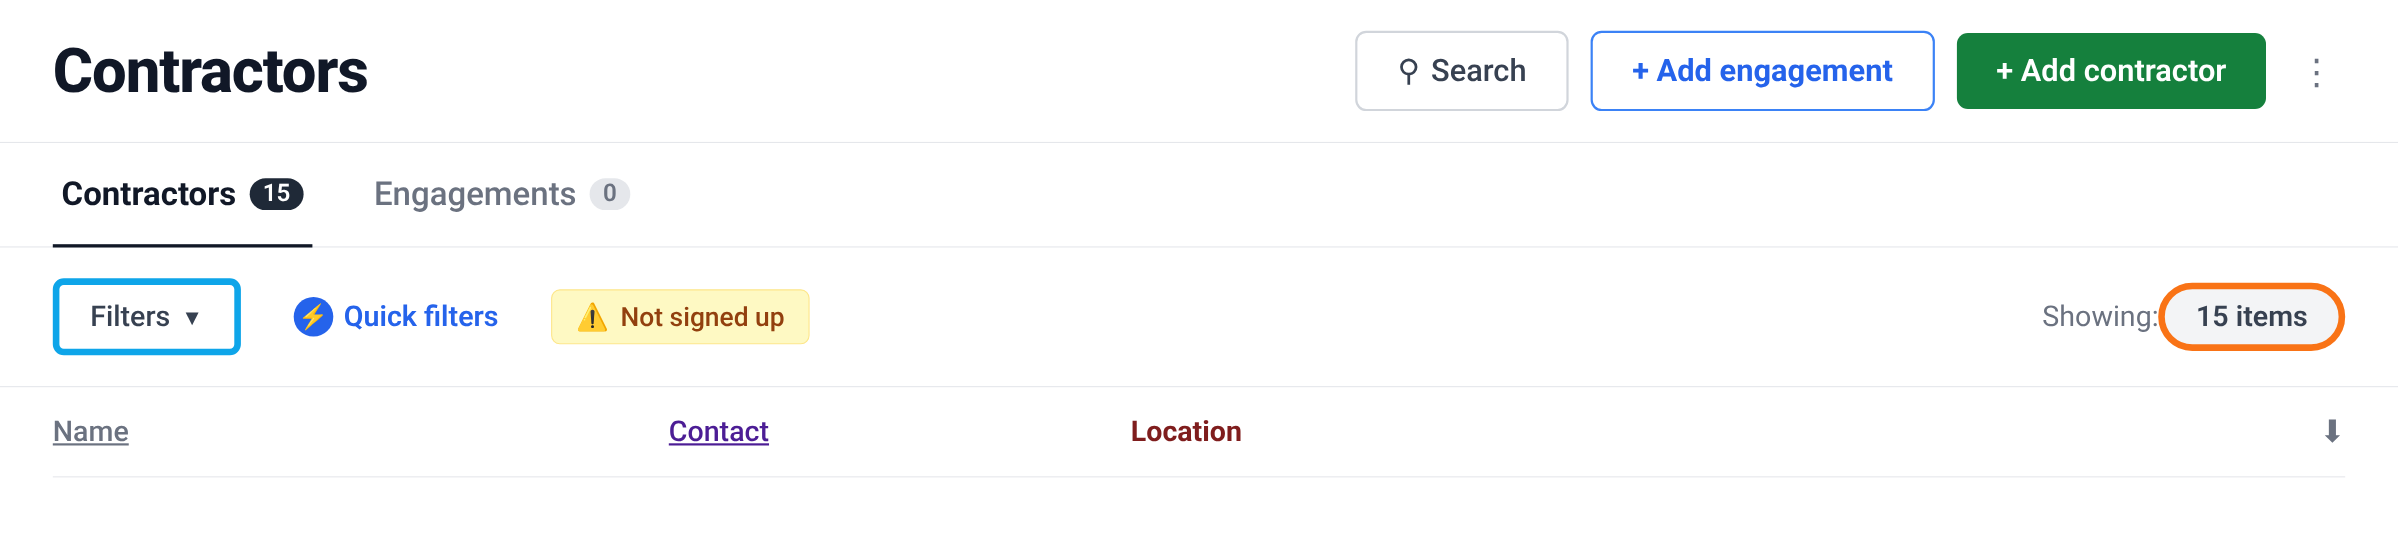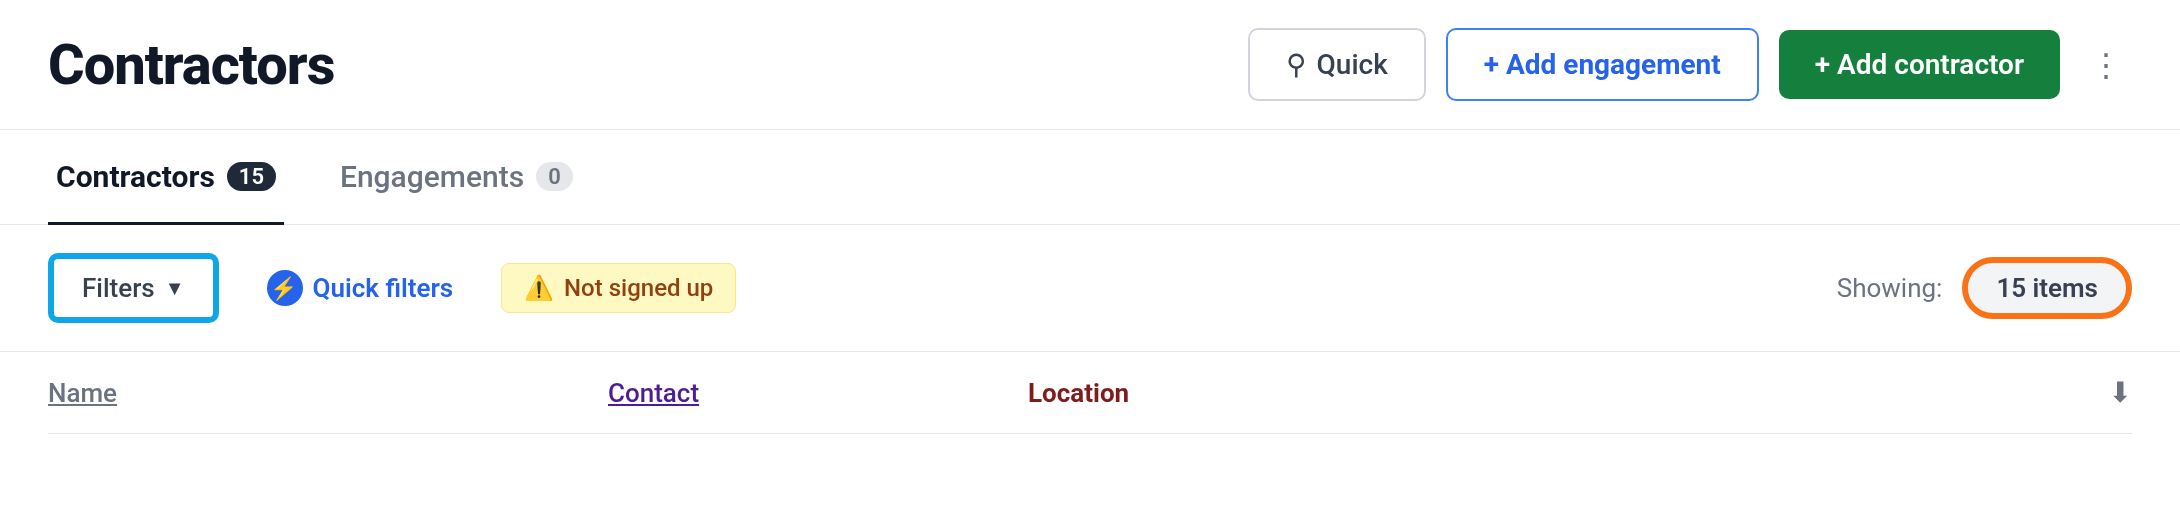--- a/index.html
+++ b/index.html
@@ -227,21 +227,20 @@
       cursor: pointer;
     }
 
     .warning-icon {
       font-size: 24px;
     }
 
     .filters-right {
       display: flex;
       align-items: center;
-      gap: 20px;
     }
 
     .showing-label {
       font-size: 26px;
       color: #6b7280;
     }
 
     .items-badge {
       display: inline-flex;
       align-items: center;
@@ -309,21 +308,21 @@
 
 <div class="page-container">
 
   <div class="header">
     <h1 class="page-title">Contractors</h1>
 
     <div class="header-actions">
 
       <button class="btn-search">
         <span class="search-icon">⚲</span>
-        <span>Quick</span>
+        <span>Search</span>
       </button>
 
       <button class="btn-add-engagement">
         <span>+ Add engagement</span>
       </button>
 
       <button class="btn-add-contractor">
         <span>+ Add contractor</span>
       </button>
 

